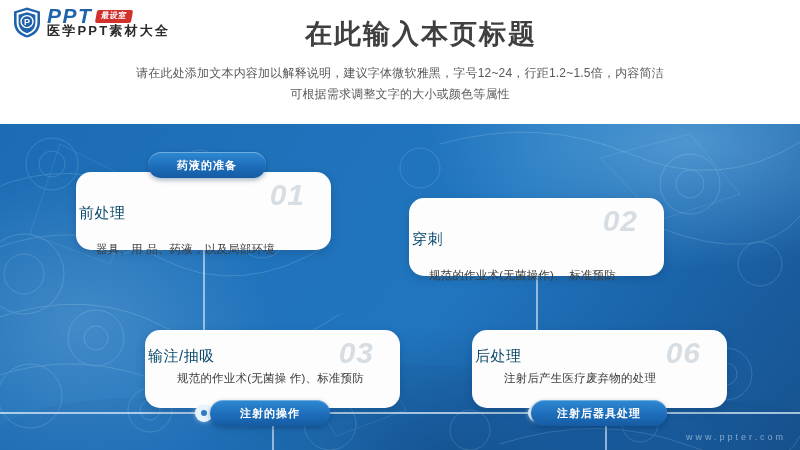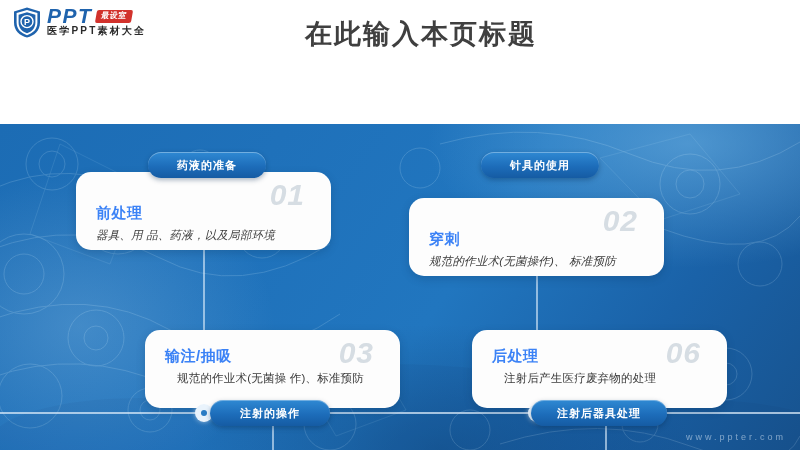--- a/index.html
+++ b/index.html
@@ -22,21 +22,21 @@
   .ppt-word{
     font-size:21px;font-weight:bold;font-style:italic;color:#1f63ad;
     letter-spacing:1.5px;line-height:16px;font-family:"Liberation Sans",sans-serif;
   }
   .red-badge{
     margin-left:4px;background:#d2322c;color:#fff;font-size:8px;font-weight:bold;
     padding:1px 5px 2px 5px;border-radius:2px;transform:skewX(-10deg);
     line-height:10px;letter-spacing:.5px;
   }
   .logo-row2{
-    font-size:10px;color:#2a2a2a;letter-spacing:2.2px;margin-top:2px;line-height:10px;
+    font-size:13px;color:#2a2a2a;letter-spacing:2.2px;margin-top:2px;line-height:10px;
     font-weight:bold;
   }
 
   .page-title{
     position:absolute;left:0;top:17px;width:800px;text-align:center;
     font-size:27px;font-weight:bold;color:#3f3f3f;letter-spacing:2px;line-height:34px;margin-left:21px;
   }
   .page-sub{
     position:absolute;left:0;top:63px;width:800px;text-align:center;
     font-size:12px;color:#595959;line-height:21px;letter-spacing:.2px;
@@ -74,29 +74,29 @@
   
   .card{
     position:absolute;background:#fdfdfd;border-radius:15px;z-index:7;
     box-shadow:0 3px 9px rgba(8,44,82,.22);
   }
   .card .num{
     position:absolute;right:26px;top:6px;font-size:30px;font-weight:bold;
     color:#d6dde3;letter-spacing:1px;line-height:34px;font-style:italic;
   }
   .card .c-title{
-    position:absolute;left:20px;font-size:15px;font-weight:bold;color:#3b82f6;
+    position:absolute;left:3px;font-size:15px;font-weight:normal;color:#0c4a6e;
     letter-spacing:.5px;line-height:20px;
   }
   .card .c-desc{
     position:absolute;left:20px;font-size:11.5px;color:#3c3c3c;line-height:16px;
     letter-spacing:.2px;white-space:nowrap;
   }
   .card-top .c-title{top:31px;}
-  .card-top .c-desc{top:55px;font-style:italic;}
+  .card-top .c-desc{top:69px;}
   .card-bot .c-title{top:16px;}
   .card-bot .c-desc{top:40px;margin-left:12px;}
 
   .badge{
     position:absolute;height:26px;border-radius:13px;z-index:9;
     background:linear-gradient(180deg,#2f89d3 0%,#1d6dba 55%,#155ba3 100%);
     box-shadow:0 2px 5px rgba(5,40,78,.35), inset 0 1px 0 rgba(255,255,255,.32);
     display:flex;align-items:center;justify-content:center;
     color:#ffffff;font-size:11px;font-weight:bold;letter-spacing:1px;
   }
@@ -128,20 +128,24 @@
         <div class="logo-row1">
           <span class="ppt-word">PPT</span>
           <span class="red-badge">最设室</span>
         </div>
         <div class="logo-row2">医学PPT素材大全</div>
       </div>
     </div>
 
     <div class="page-title">在此输入本页标题</div>
 
+    <div class="page-sub">
+      <div>请在此处添加文本内容加以解释说明，建议字体微软雅黑，字号12~24，行距1.2~1.5倍，内容简洁</div>
+      <div>可根据需求调整文字的大小或颜色等属性</div>
+    </div>
   </div>
 
   <div class="body-blue">
 
     <svg class="tex" width="800" height="326" viewBox="0 0 800 326" preserveAspectRatio="none">
       <g fill="none" stroke="#cfe6fa" stroke-width="1" opacity="0.55">
         <circle cx="52" cy="40" r="26"></circle>
           <circle cx="52" cy="40" r="13"></circle>
         <circle cx="118" cy="96" r="34"></circle>
           <circle cx="118" cy="96" r="17"></circle>
@@ -206,23 +210,20 @@
     </div>
     <div class="badge" style="left:148px;top:28px;width:118px;">
       <span>药液的准备</span>
     </div>
 
     <div class="card card-top" style="left:409px;top:48px;width:255px;height:78px;margin-top:26px;">
       <div class="num">02</div>
       <div class="c-title">穿刺</div>
       <div class="c-desc">规范的作业术(无菌操作)、 标准预防</div>
     </div>
-    <div class="badge" style="left:481px;top:28px;width:118px;">
-      <span>针具的使用</span>
-    </div>
 
     <div class="card card-bot" style="left:145px;top:206px;width:255px;height:78px;">
       <div class="num">03</div>
       <div class="c-title">输注/抽吸</div>
       <div class="c-desc">规范的作业术(无菌操 作)、标准预防</div>
     </div>
     <div class="badge" style="left:210px;top:276px;width:120px;">
       <span>注射的操作</span>
     </div>
 

